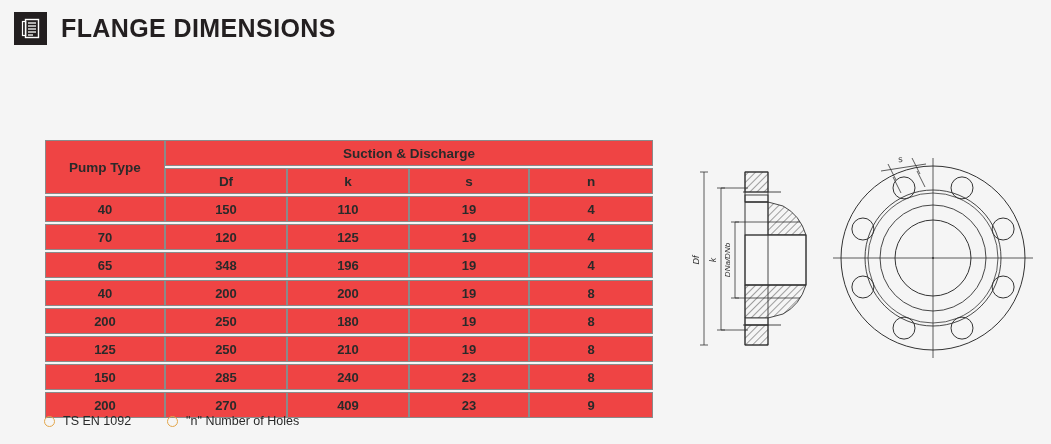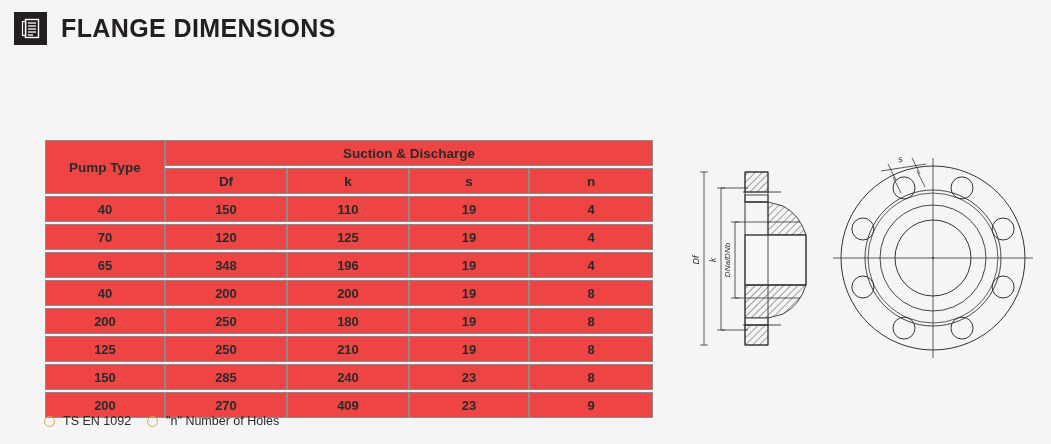--- a/index.html
+++ b/index.html
@@ -76,21 +76,21 @@
   .body-row      { height: 24px; border-radius: 8px; }
   .pumptype-head-cell { height: 51px; }
 
   
   #legend {
     position: absolute;
     left: 44px;
     top: 414px;
     display: flex;
     align-items: center;
-    gap: 16px;
+    gap: 36px;
     font-size: 12.5px;
     color: #2a2a2a;
   }
   .legend-item {
     display: flex;
     align-items: center;
     gap: 8px;
     white-space: nowrap;
   }
   .legend-dot {

